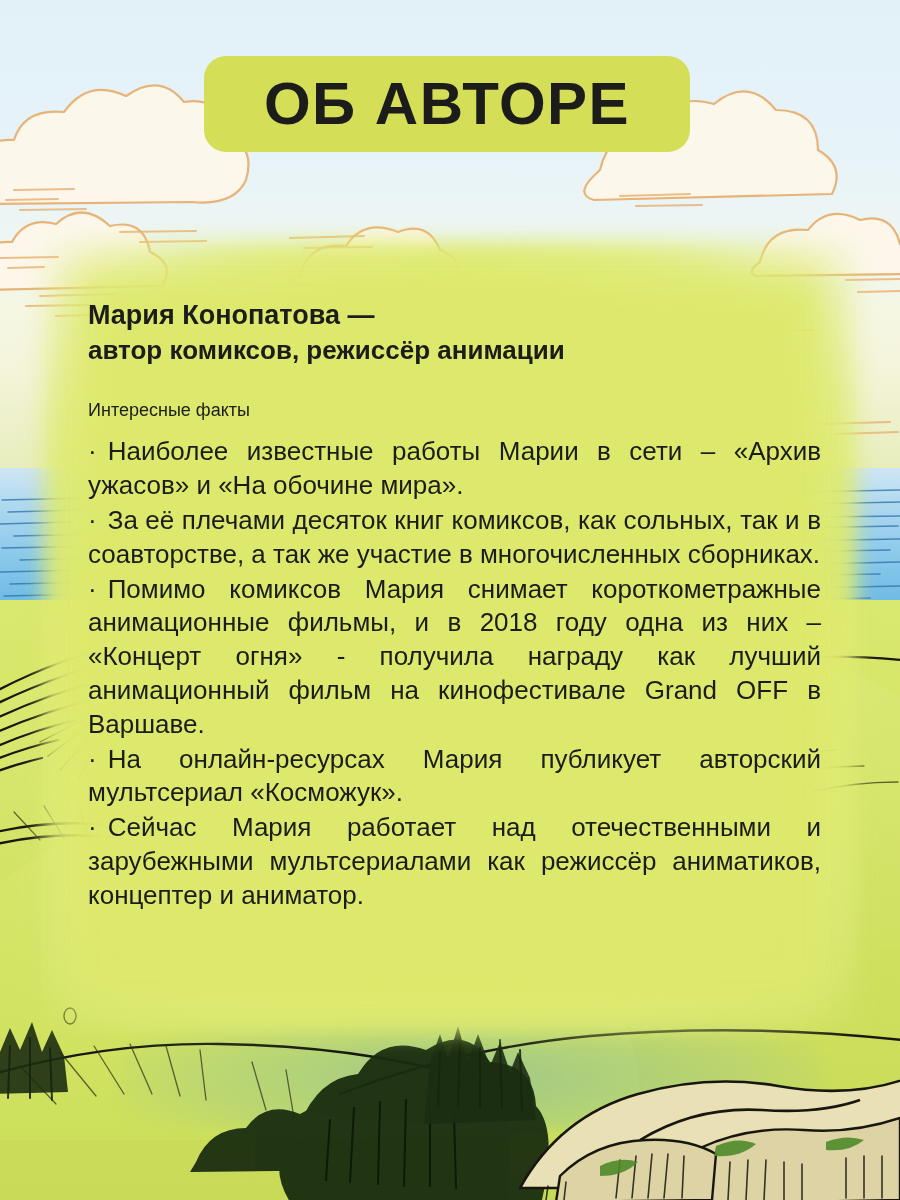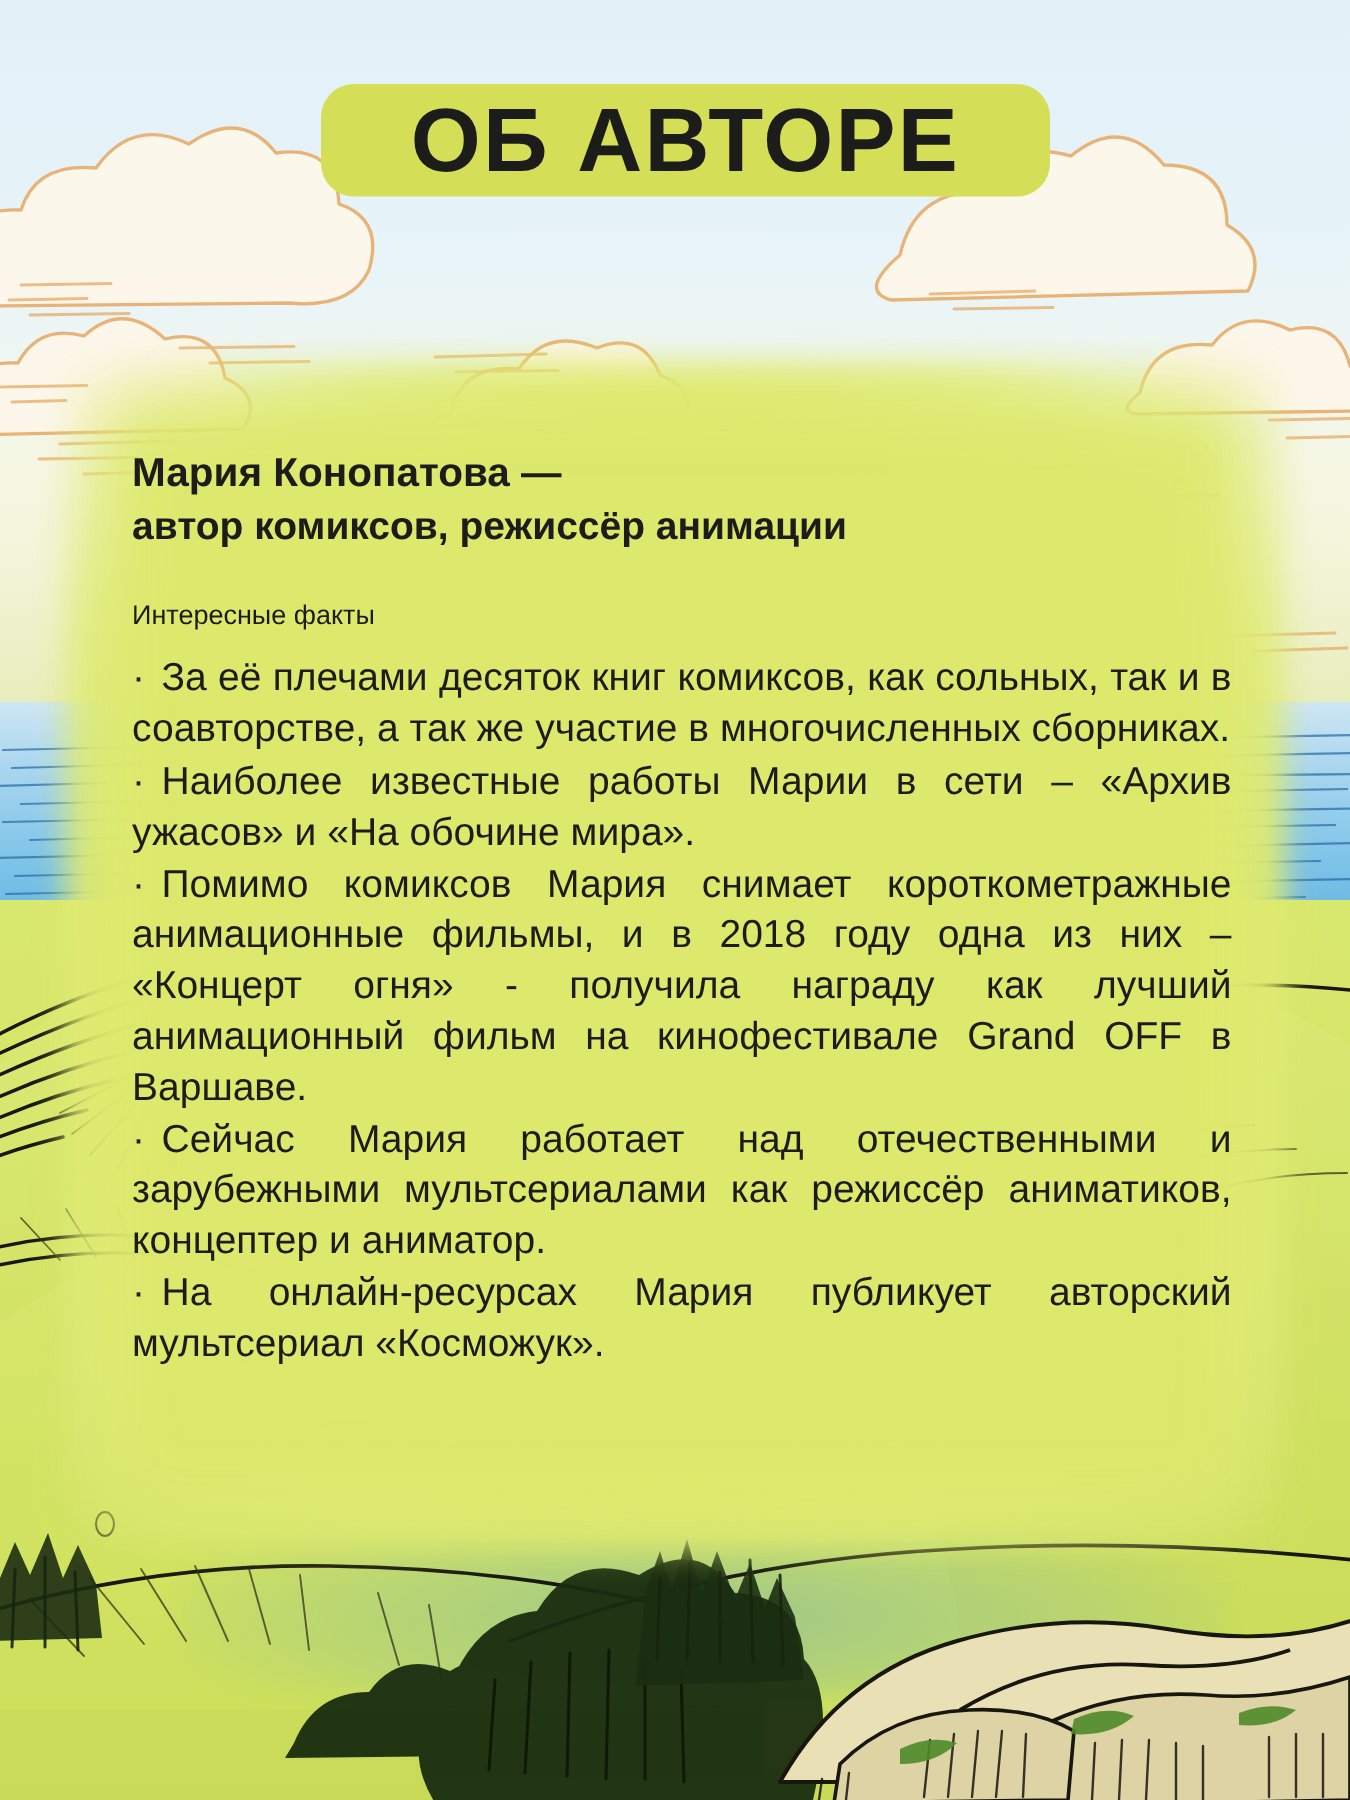--- a/index.html
+++ b/index.html
@@ -63,21 +63,21 @@
   }
   .glow2{
     position:absolute;left:70px;top:268px;width:760px;height:740px;
     background:#dde96c;filter:blur(22px);opacity:.95;
   }
 
   svg.ink{position:absolute;left:0;top:0;width:900px;height:1200px;overflow:visible;}
 
   
   .banner{
-    position:absolute;left:214px;top:56px;width:486px;height:75px;
+    position:absolute;left:204px;top:56px;width:486px;height:96px;
     background:#d5de57;border-radius:22px;
     display:flex;align-items:center;justify-content:center;
   }
   .banner-text{
     font-size:60px;font-weight:700;letter-spacing:1.5px;color:#1c1c1a;
     line-height:1;white-space:nowrap;
   }
 
   
   .panel{position:absolute;left:88px;top:298px;width:733px;color:#1c1c1a;}
@@ -338,30 +338,30 @@
   </div>
 
   <div class="panel">
     <p class="lead-name">Мария Конопатова —</p>
     <p class="lead-rest">автор комиксов, режиссёр анимации</p>
 
     <p class="facts-head">Интересные факты</p>
 
     <ul class="bullets">
       <li>
+        <span class="b">·</span><span>Наиболее известные работы Марии в сети – «Архив ужасов» и «На обочине мира».</span>
+      </li>
+      <li>
         <span class="b">·</span><span>За её плечами десяток книг комиксов, как сольных, так и в соавторстве, а так же участие в многочисленных сборниках.</span>
       </li>
       <li>
-        <span class="b">·</span><span>Наиболее известные работы Марии в сети – «Архив ужасов» и «На обочине мира».</span>
-      </li>
-      <li>
         <span class="b">·</span><span>Помимо комиксов Мария снимает короткометражные анимационные фильмы, и в 2018 году одна из них – «Концерт огня» - получила награду как лучший анимационный фильм на кинофестивале Grand OFF в Варшаве.</span>
       </li>
       <li>
+        <span class="b">·</span><span>На онлайн-ресурсах Мария публикует авторский мультсериал «Косможук».</span>
+      </li>
+      <li>
         <span class="b">·</span><span>Сейчас Мария работает над отечественными и зарубежными мультсериалами как режиссёр аниматиков, концептер и аниматор.</span>
-      </li>
-      <li>
-        <span class="b">·</span><span>На онлайн-ресурсах Мария публикует авторский мультсериал «Косможук».</span>
       </li>
     </ul>
   </div>
 
 </div>
 
 </body></html>

